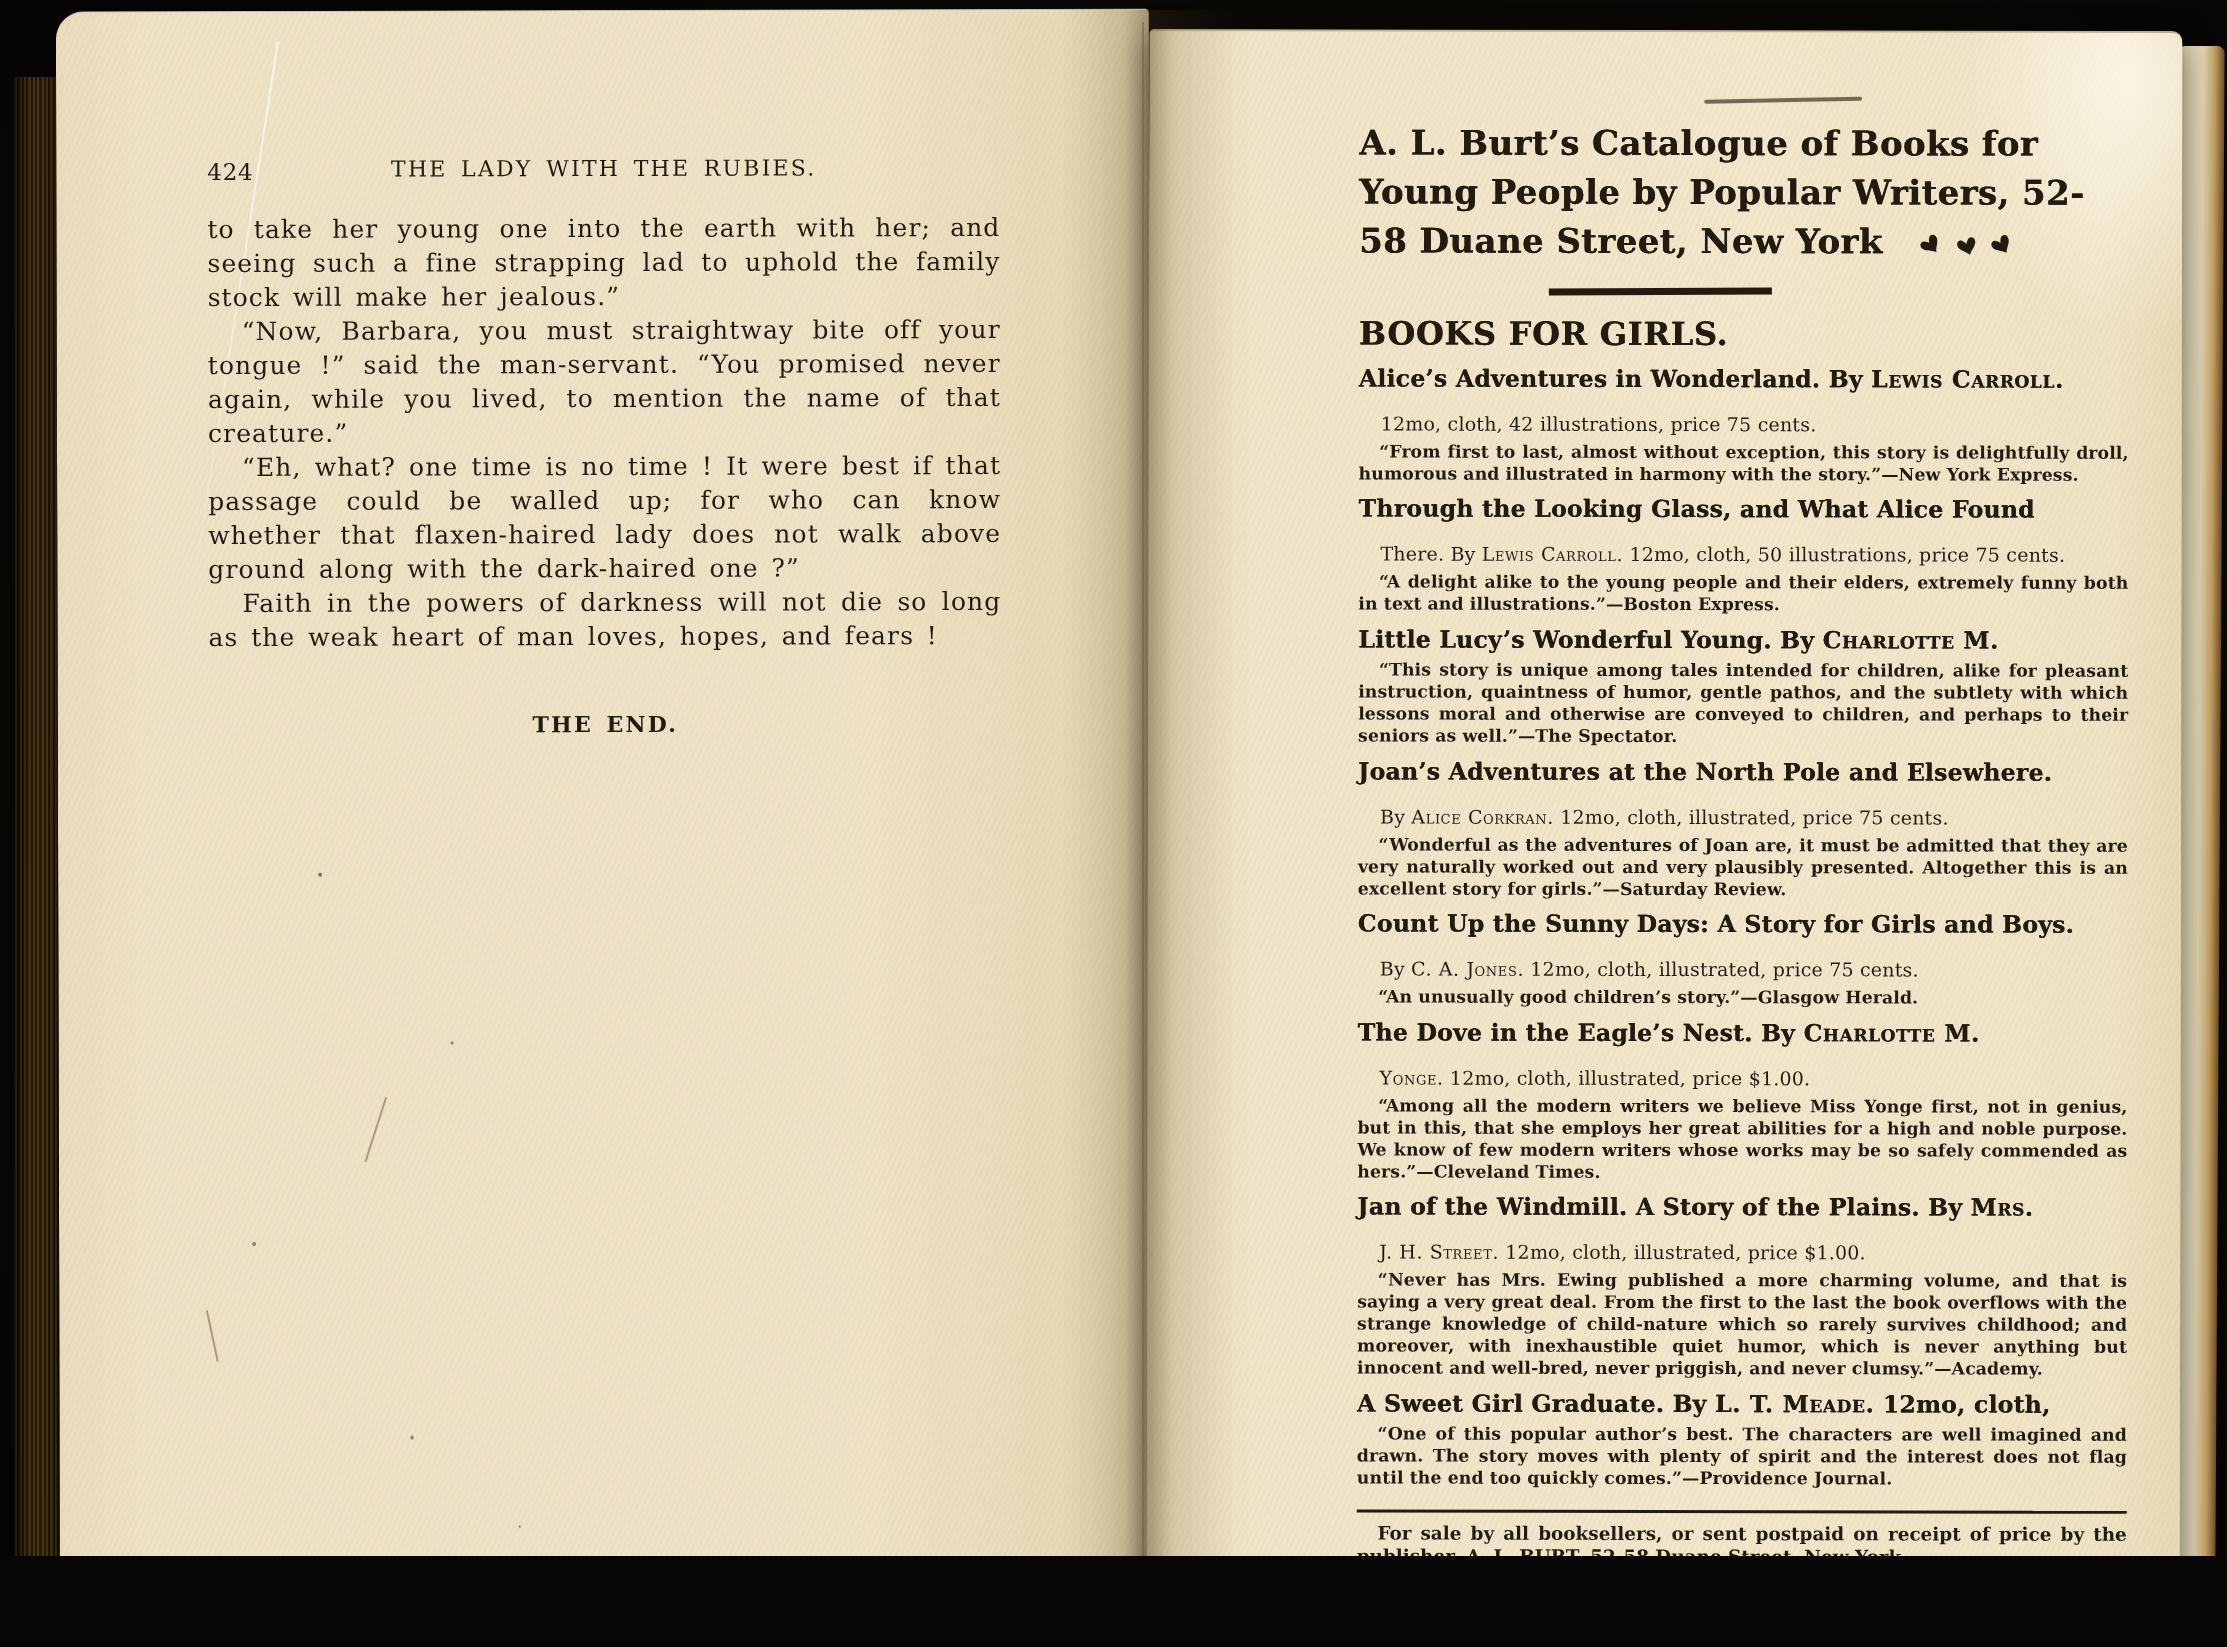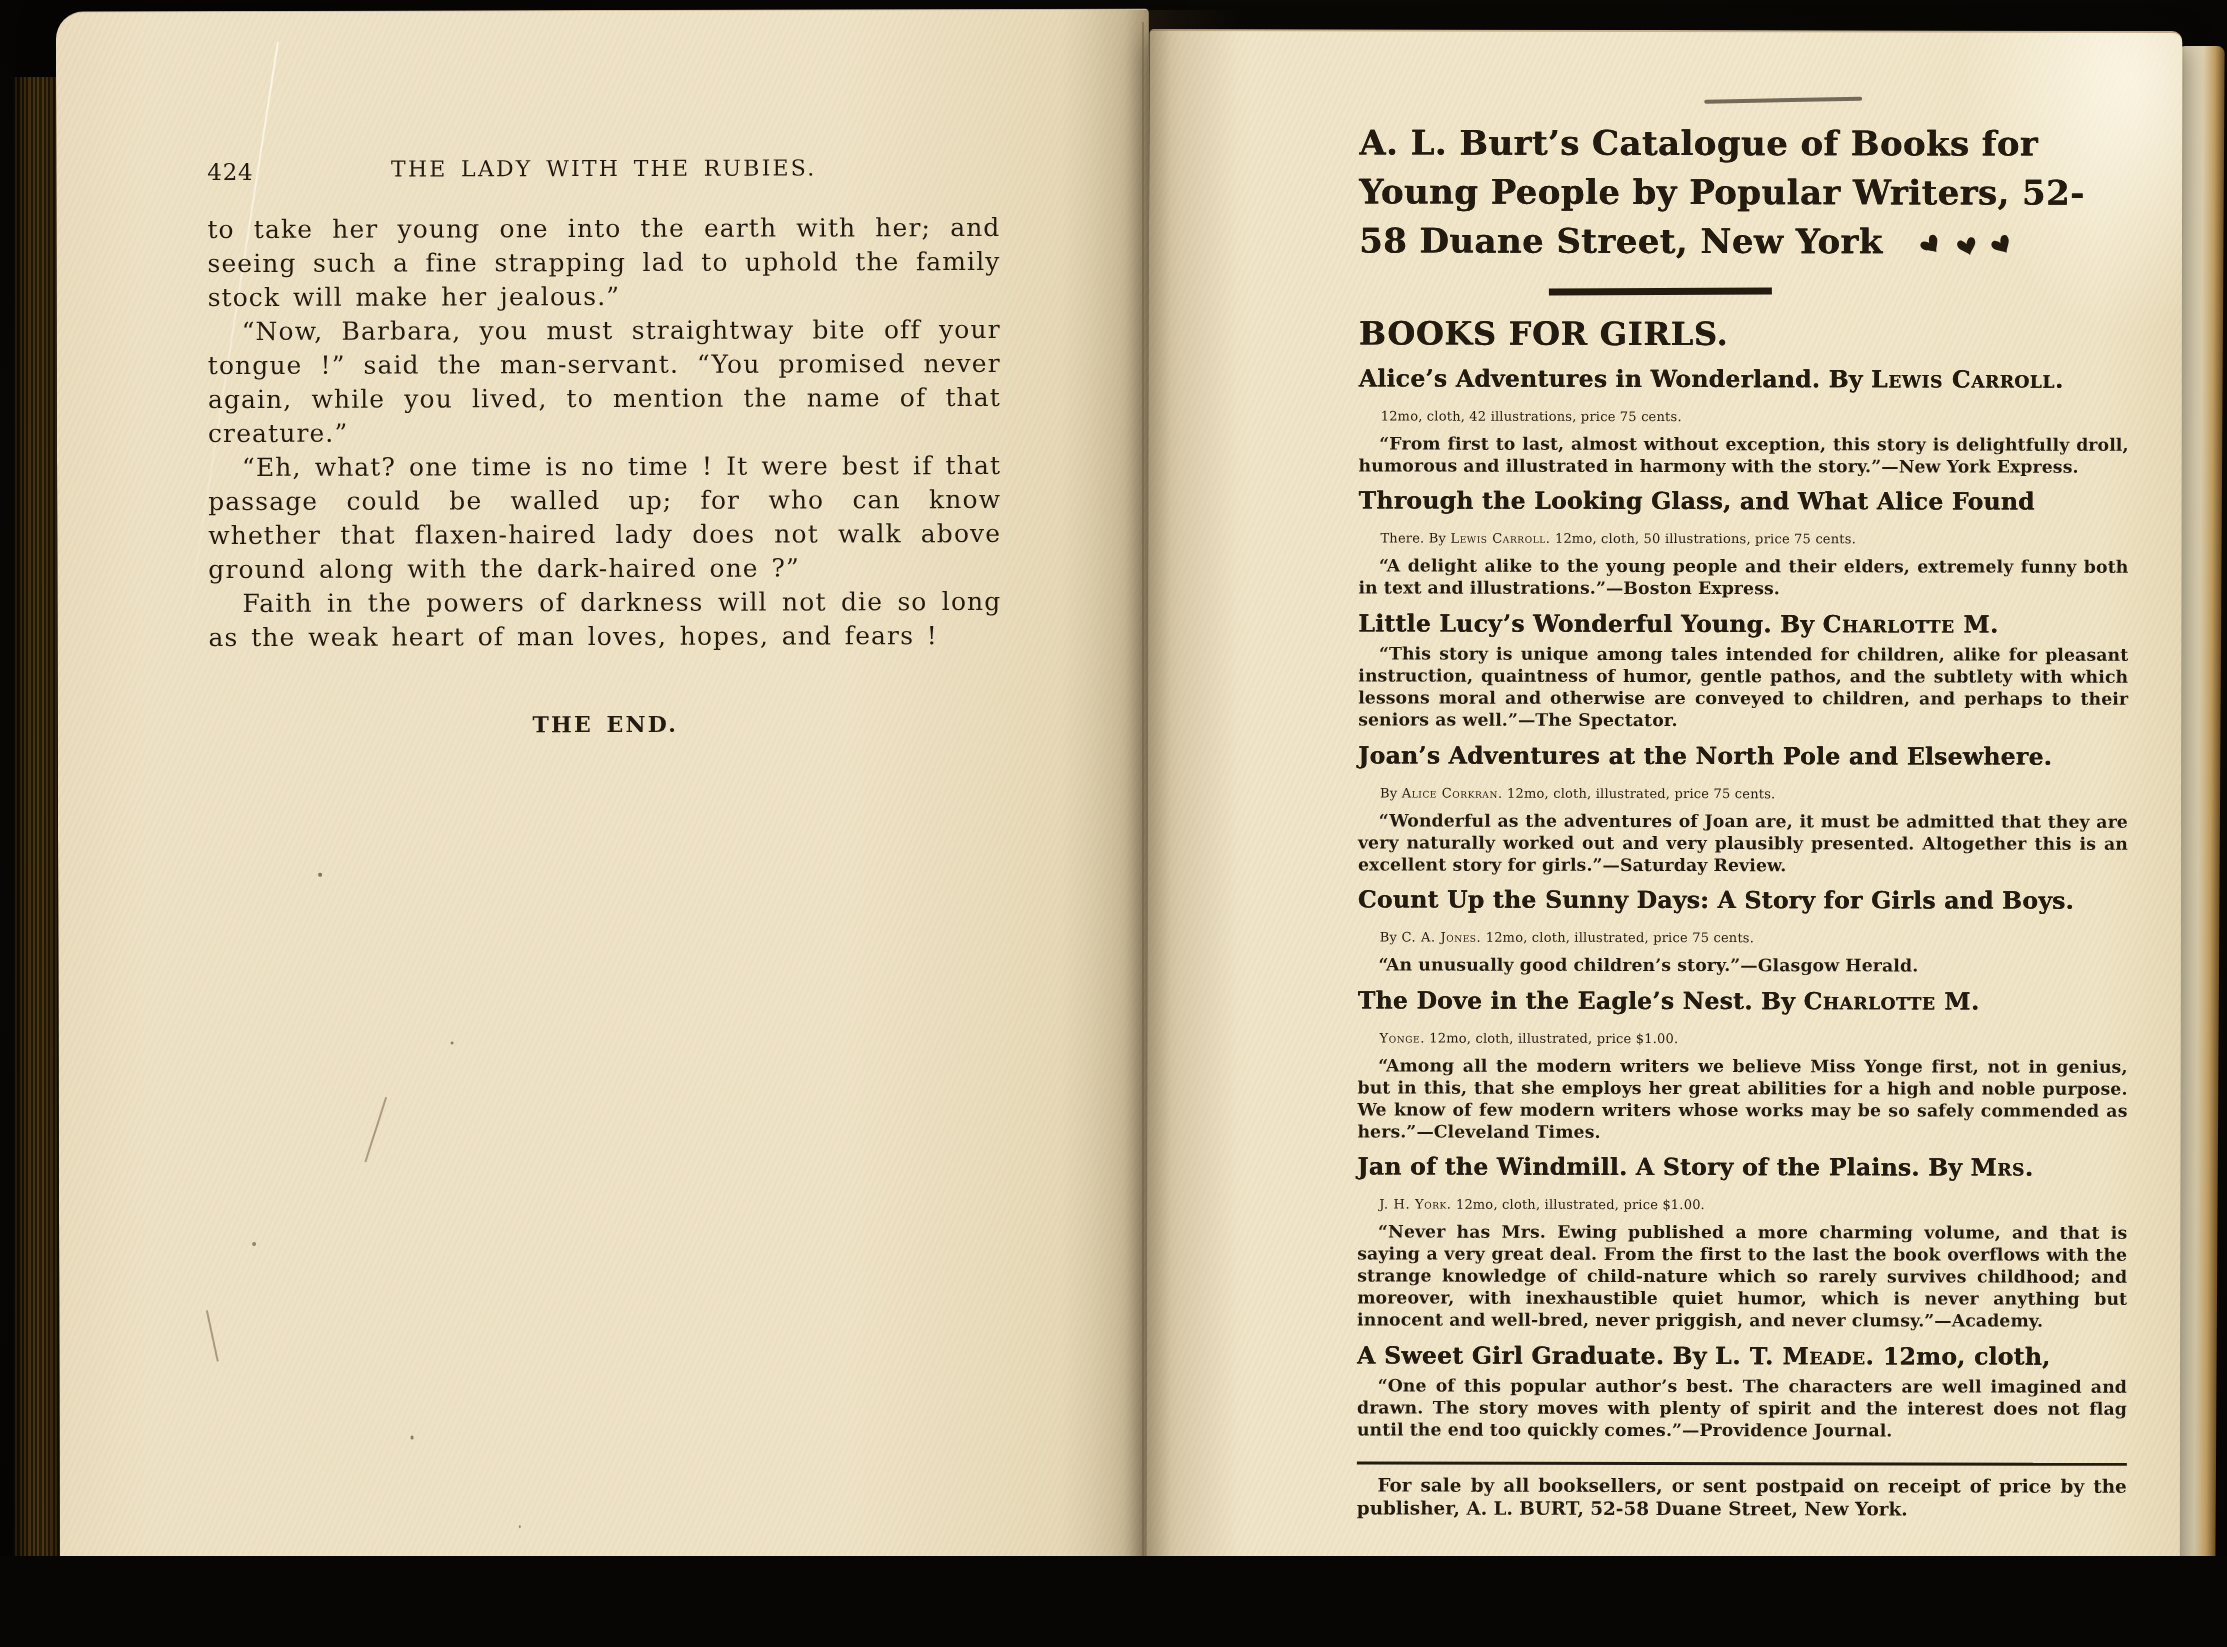--- a/index.html
+++ b/index.html
@@ -67,21 +67,21 @@
   .fleuron{width:23.6px;height:20.7px;fill:#241b10;margin-left:11.8px;vertical-align:-1.5px;}
   .fleuron:nth-child(1){transform:rotate(-38deg);}
   .fleuron:nth-child(2){transform:rotate(-18deg) translateY(1.5px);}
   .fleuron:nth-child(3){transform:rotate(-32deg);}
   .rule{width:223px;height:6.6px;background:#241b10;margin:22px 0 20.7px 190px;transform:rotate(-.3deg);}
   .section{font-size:32px;font-weight:800;letter-spacing:0.7px;margin:0 0 10.3px 0;
         text-shadow:0.4px 0 currentColor;}
   .entry{margin:0 0 9.6px 0;}
   .entry-heading{font-size:23.6px;font-weight:700;line-height:30px;letter-spacing:0.2px;
         text-shadow:0.3px 0 currentColor;}
-  .entry-meta{font-size:13px;line-height:23.6px;padding-left:22px;margin-top:11px;letter-spacing:0.2px;}
+  .entry-meta{font-size:19px;line-height:23.6px;padding-left:22px;margin-top:19px;letter-spacing:0.2px;}
   .entry-quote{font-size:17.3px;font-weight:700;line-height:22px;text-align:justify;
         text-indent:20.7px;margin-top:4.4px;letter-spacing:0.1px;}
   .sc{font-variant:small-caps;letter-spacing:0.6px;}
   .footer{margin-top:20.7px;border-top:3px solid #241b10;padding-top:8.9px;
         font-size:18.4px;font-weight:700;line-height:23px;text-align:justify;text-indent:20.7px;}
   .smudge{position:absolute;left:345px;top:-20.7px;width:158px;height:4.4px;
         background:rgba(32,24,13,.6);transform:rotate(-1.2deg);border-radius:2.2px;}
 </style>
 </head>
 <body>
@@ -167,21 +167,21 @@
             <div class="entry-meta"><span>By </span><span class="sc">C. A. Jones.</span><span>  12mo, cloth, illustrated, price 75 cents.</span></div>
             <div class="entry-quote">“An unusually good children’s story.”—Glasgow Herald.</div>
           </div>
           <div class="entry">
             <div class="entry-heading"><span>The Dove in the Eagle’s Nest.  </span><span>By </span><span class="sc">Charlotte M.</span></div>
             <div class="entry-meta"><span class="sc">Yonge.</span><span>  12mo, cloth, illustrated, price $1.00.</span></div>
             <div class="entry-quote">“Among all the modern writers we believe Miss Yonge first, not in genius, but in this, that she employs her great abilities for a high and noble purpose.  We know of few modern writers whose works may be so safely commended as hers.”—Cleveland Times.</div>
           </div>
           <div class="entry">
             <div class="entry-heading"><span>Jan of the Windmill.  A Story of the Plains.  </span><span>By </span><span class="sc">Mrs.</span></div>
-            <div class="entry-meta"><span class="sc">J. H. York.</span><span>  12mo, cloth, illustrated, price $1.00.</span></div>
+            <div class="entry-meta"><span class="sc">J. H. Street.</span><span>  12mo, cloth, illustrated, price $1.00.</span></div>
             <div class="entry-quote">“Never has Mrs. Ewing published a more charming volume, and that is saying a very great deal.  From the first to the last the book overflows with the strange knowledge of child-nature which so rarely survives childhood; and moreover, with inexhaustible quiet humor, which is never anything but innocent and well-bred, never priggish, and never clumsy.”—Academy.</div>
           </div>
           <div class="entry">
             <div class="entry-heading"><span>A Sweet Girl Graduate.  </span><span>By </span><span class="sc">L. T. Meade.</span><span>  12mo, cloth,</span></div>
             <div class="entry-quote">“One of this popular author’s best.  The characters are well imagined and drawn.  The story moves with plenty of spirit and the interest does not flag until the end too quickly comes.”—Providence Journal.</div>
           </div>
         </div>
 
       <div class="footer">For sale by all booksellers, or sent postpaid on receipt of price by the publisher, A. L. BURT, 52-58 Duane Street, New York.</div>
     </div>

